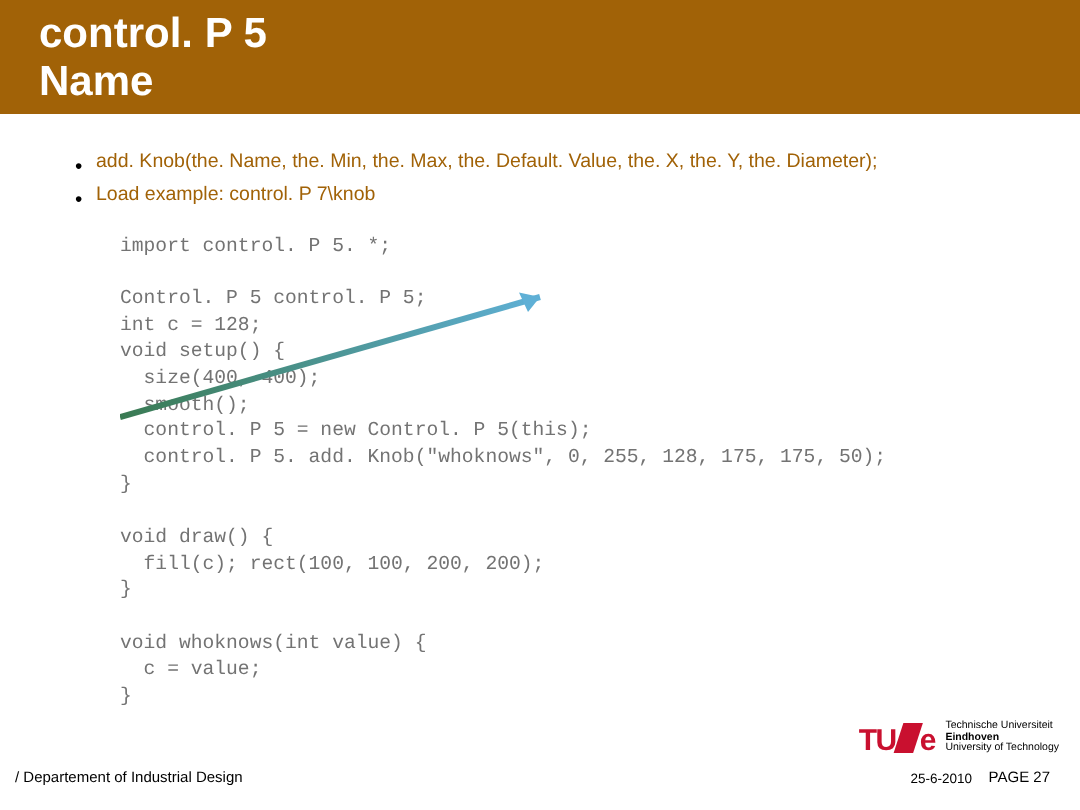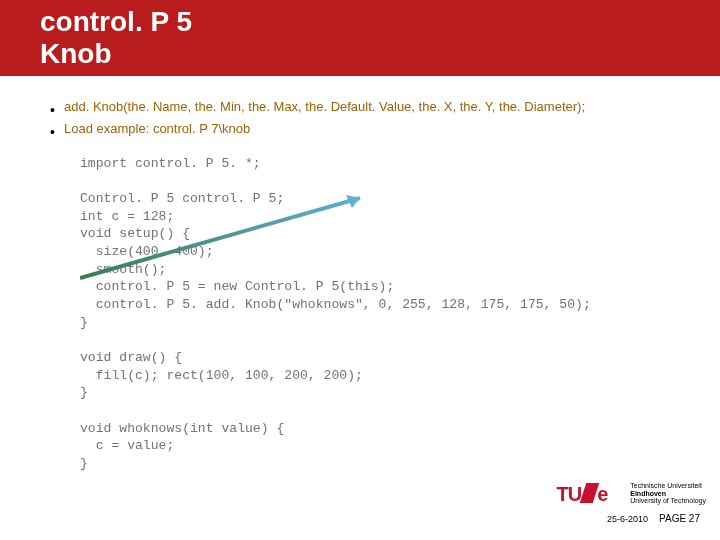--- a/index.html
+++ b/index.html
@@ -1,21 +1,21 @@
 <!DOCTYPE html>
 <html><head>
 <meta charset="utf-8">
 <style>
   * { margin: 0; padding: 0; box-sizing: border-box; }
   body { width: 720px; height: 540px; font-family: Arial, Helvetica, sans-serif; background: #fff; position: relative; overflow: hidden; }
 
   .title-bar {
-    background: #b91c1c;
+    background: #a16207;
     color: #fff;
-    padding: 6px 0 6px 40px;
+    padding: 6px 0 6px 26px;
     width: 100%;
   }
   .title-bar h1 {
     font-size: 28px;
     font-weight: bold;
     line-height: 1.15;
   }
 
   .content {
     padding: 20px 40px 0 50px;
@@ -84,22 +84,22 @@
     right: 20px;
     bottom: 4px;
     font-size: 10px;
     color: #000;
   }
   .logo {
     position: absolute;
     right: 14px;
     bottom: 22px;
     display: flex;
-    align-items: center;
-    gap: 22px;
+    align-items: flex-start;
+    gap: 6px;
   }
   .logo-mark {
     display: flex;
     align-items: baseline;
     font-weight: bold;
     color: #c9102f;
   }
   .logo-tu { font-size: 20px; letter-spacing: -1px; }
   .logo-slash {
     display: inline-block;
@@ -111,21 +111,21 @@
   }
   .logo-e { font-size: 20px; }
   .logo-text { font-size: 7px; line-height: 1.1; color: #000; }
 </style>
 </head>
 <body>
 
 <div class="title-bar">
   <h1>
     <span>control. P 5</span><br>
-    <span>Knob</span>
+    <span>Name</span>
   </h1>
 </div>
 
 <div class="content">
   <ul class="bullets">
     <li>add. Knob(the. Name, the. Min, the. Max, the. Default. Value, the. X, the. Y, the. Diameter);</li>
     <li> Load example: control. P 7\knob</li>
   </ul>
 
   <div style="position:relative;">
@@ -166,15 +166,16 @@
       <span class="logo-tu">TU</span>
       <span class="logo-slash"></span>
       <span class="logo-e">e</span>
     </span>
     <span class="logo-text">
       <span>Technische Universiteit</span><br>
       <b>Eindhoven</b><br>
       <span>University of Technology</span>
     </span>
   </div>
+  <div class="dept">/ Departement of Industrial Design</div>
   <div class="date">25-6-2010</div>
   <div class="page">PAGE 27</div>
 </div>
 
 </body></html>

